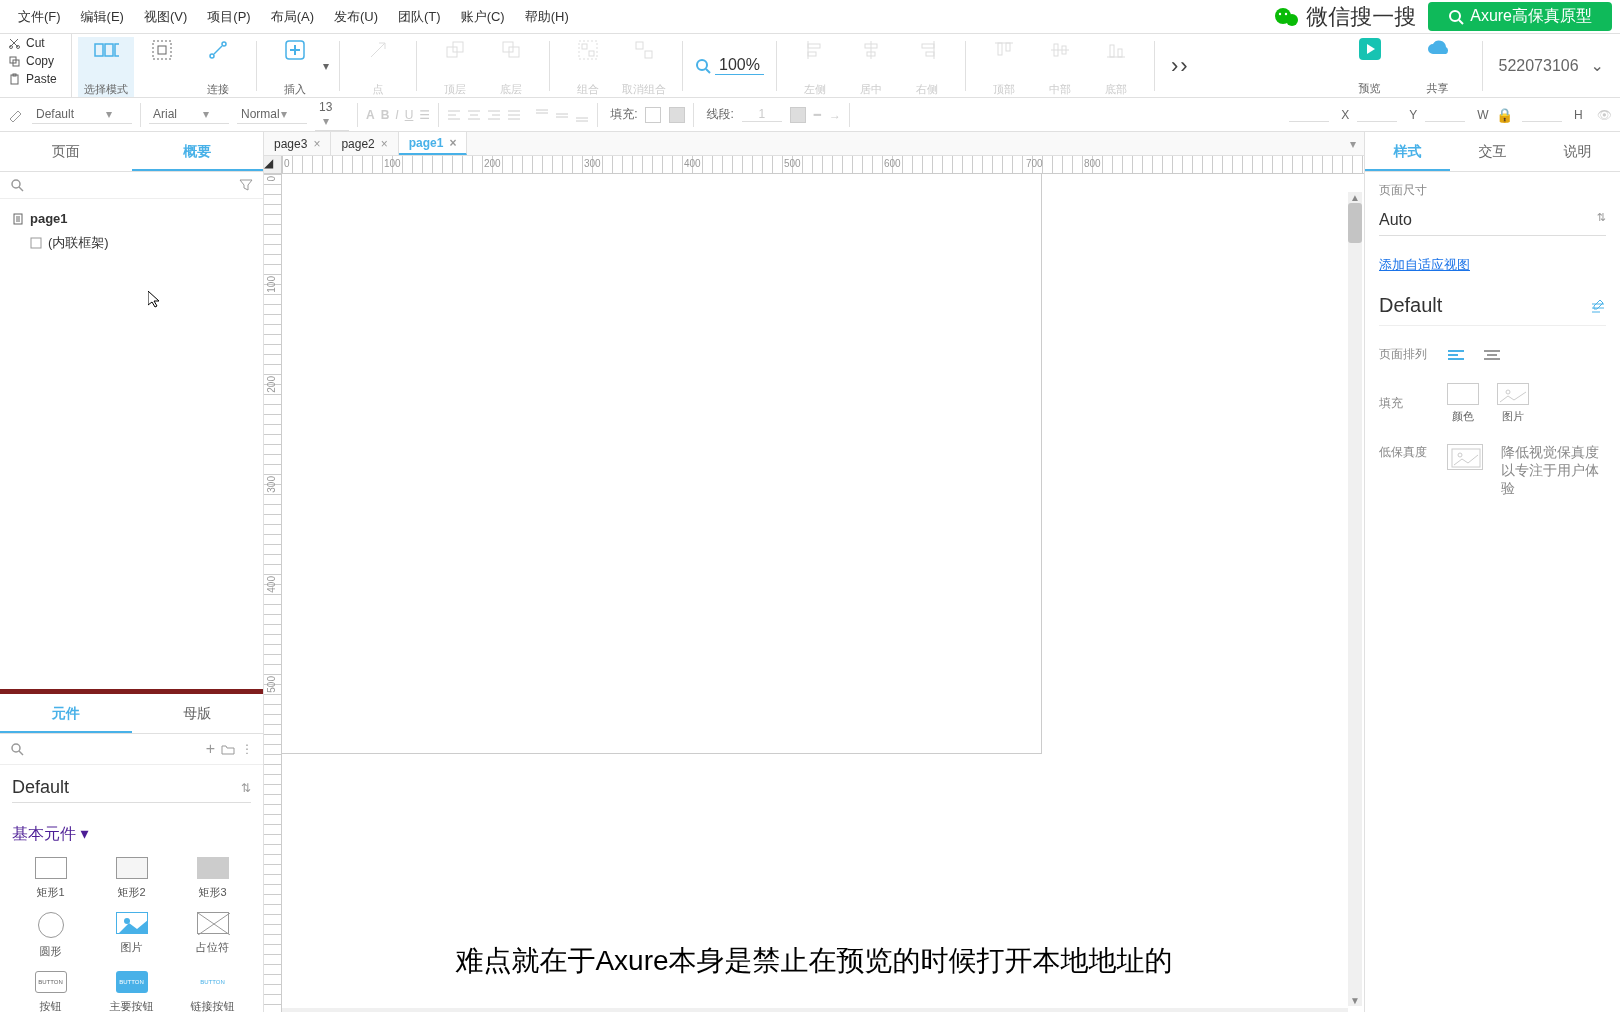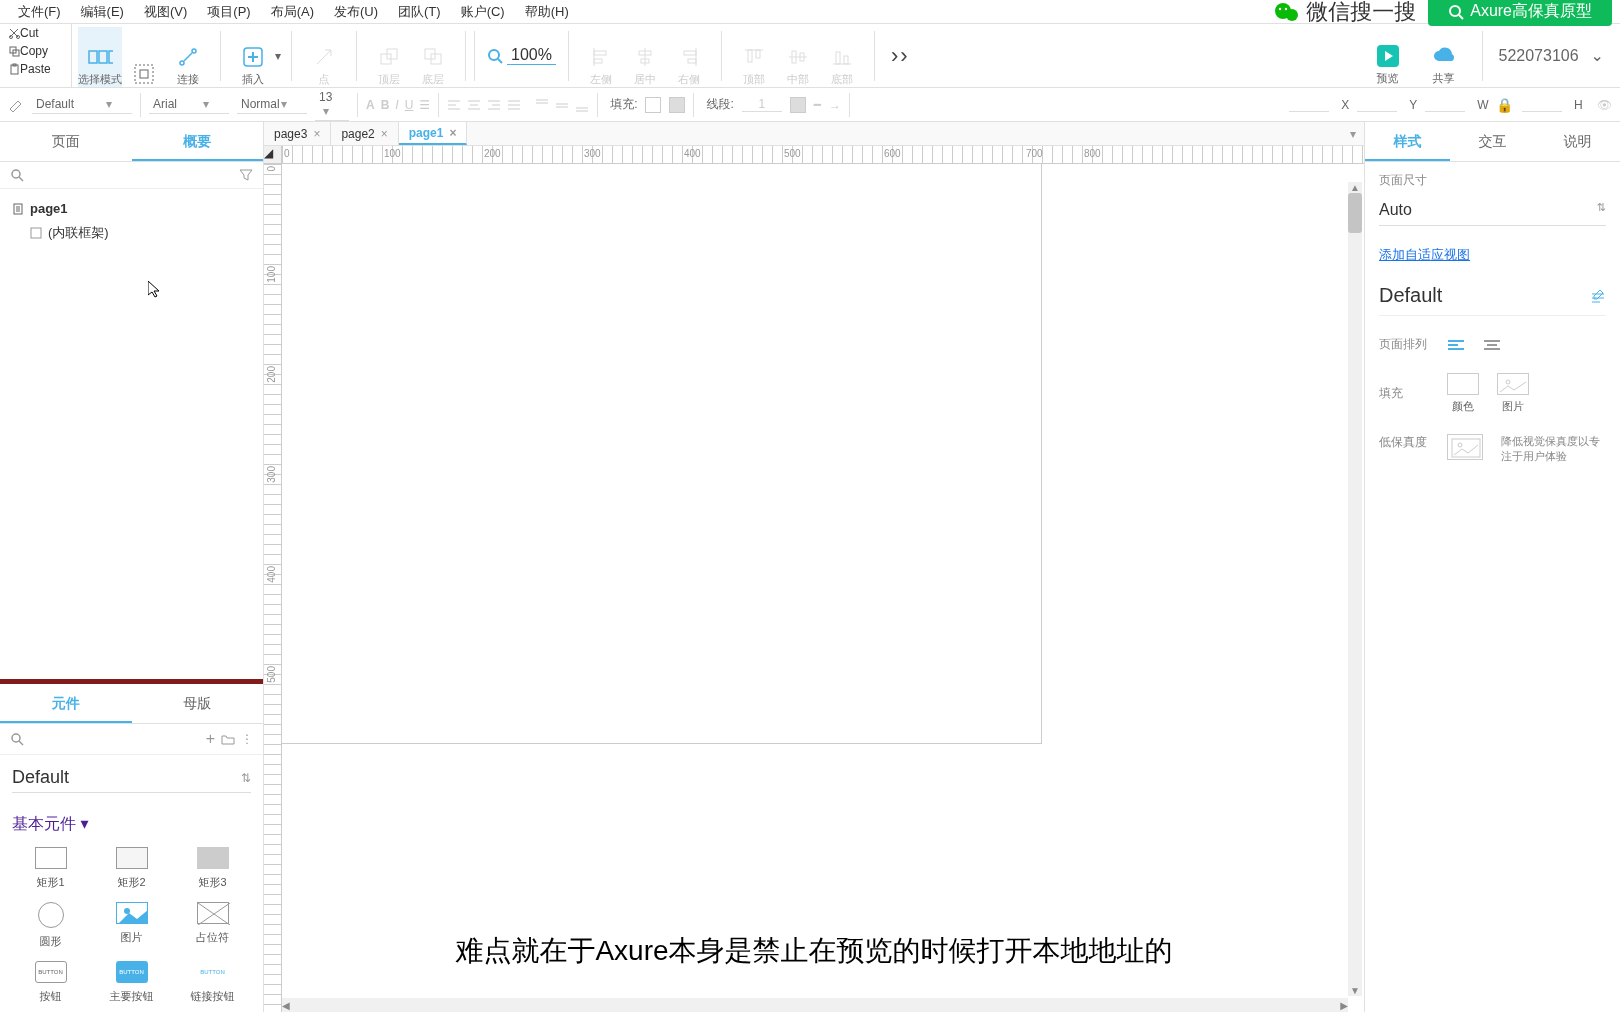--- a/index.html
+++ b/index.html
@@ -1,28 +1,28 @@
 <!DOCTYPE html>
 <html><head>
 <meta charset="utf-8">
 <style>
 * { margin: 0; padding: 0; box-sizing: border-box; font-family: "Microsoft YaHei", Arial, sans-serif; }
 body { background: #fff; font-size: 12px; color: #333; overflow: hidden; }
 
-.menubar { display: flex; align-items: center; height: 24px; background: #fff; border-bottom: 1px solid #e0e0e0; padding: 0 8px; }
+.menubar { display: flex; align-items: center; height: 34px; background: #fff; border-bottom: 1px solid #e0e0e0; padding: 0 8px; }
 .menubar .menu-item { padding: 0 10px; cursor: pointer; font-size: 13px; }
 .menubar .spacer { flex: 1; }
 .wechat-badge { display: flex; align-items: center; gap: 6px; font-size: 22px; margin-right: 12px; }
 .green-btn { background: #0fba5a; color: #fff; padding: 4px 20px; border-radius: 4px; display: flex; align-items: center; gap: 6px; font-size: 16px; }
 
 .toolbar { display: flex; align-items: center; height: 64px; background: #fff; border-bottom: 1px solid #e0e0e0; }
 .clipboard-col { width: 72px; border-right: 1px solid #e0e0e0; height: 100%; display: flex; flex-direction: column; }
-.clipboard-col .cb-item { display: flex; align-items: center; padding: 2px 8px; font-size: 12px; cursor: pointer; }
+.clipboard-col .cb-item { display: flex; align-items: center; gap: 6px; padding: 2px 8px; font-size: 12px; cursor: pointer; }
 .tb-group { display: flex; align-items: flex-end; height: 100%; padding: 0 6px; }
-.tb-btn { display: flex; flex-direction: column; align-items: center; justify-content: flex-end; width: 44px; height: 60px; cursor: pointer; }
+.tb-btn { display: flex; flex-direction: column; align-items: center; justify-content: space-between; width: 56px; height: 60px; cursor: pointer; }
 .tb-btn .icon { width: 26px; height: 26px; display: flex; align-items: center; justify-content: center; }
 .tb-btn .lbl { font-size: 11px; margin-top: 2px; color: #666; }
 .tb-btn.disabled .lbl { color: #ccc; }
 .tb-btn.active { background: #e6f3fb; }
 .tb-sep { width: 1px; height: 50px; background: #e0e0e0; margin: 0 4px; }
 .zoom-box { display: flex; align-items: center; gap: 4px; padding: 0 8px; }
 .zoom-val { border-bottom: 1px solid #48b1e8; font-size: 16px; padding: 0 4px; }
 .more-btn { font-size: 22px; color: #444; padding: 0 12px; cursor: pointer; letter-spacing: 2px;}
 .right-tools { display: flex; align-items: center; gap: 12px; margin-left: auto; padding-right: 16px; }
 .account-id { font-size: 16px; color: #666; display:flex; align-items:center; gap:12px;}
@@ -80,21 +80,21 @@
 .rp-section { padding: 10px 14px; }
 .rp-label { font-size: 12px; color: #888; margin-bottom:6px;}
 .rp-auto { border-bottom: 1px solid #ddd; padding: 6px 0; font-size: 16px; display:flex; justify-content:space-between;}
 .rp-link { color: #1a73e8; text-decoration: underline; cursor:pointer; font-size:13px;}
 .rp-default-row { display:flex; justify-content:space-between; align-items:center; border-bottom:1px solid #eee; padding-bottom:8px; margin:10px 14px;}
 .rp-default-row .ttl { font-size:20px; }
 .rp-row { display:flex; align-items:center; padding: 10px 14px; gap:18px;}
 .rp-row .rl { font-size:12px; color:#888; width:50px;}
 .fill-box { width:32px; height:22px; border:1px solid #ccc; cursor:pointer;}
 .fill-sub { font-size:11px; color:#666; text-align:center; margin-top:4px;}
-.rp-desc { font-size:11px; color:#888; flex:1;}
+.rp-desc { font-size:14px; color:#888; flex:1;}
 
 .subtitle { position:absolute; left:50%; transform:translateX(-50%); bottom:42px; font-size:28px; font-weight:500; color:#000; white-space:nowrap;}
 
 .cursor-arrow { position:absolute; width:14px; height:18px; pointer-events:none;}
 
 svg { display:block; }
 </style>
 </head>
 <body>
 
@@ -225,20 +225,41 @@
         <div class="icon">
           <svg width="22" height="22" stroke="#ddd" fill="none">
             <rect x="9" y="8" width="10" height="10"></rect>
             <rect x="3" y="3" width="10" height="10"></rect>
           </svg>
         </div>
         <div class="lbl">底层</div>
       </div>
   </div>
   <div class="tb-sep"></div>
+  <div class="tb-group">
+    <div class="tb-btn disabled">
+        <div class="icon">
+          <svg width="22" height="22" stroke="#ddd" fill="none" stroke-dasharray="2">
+            <rect x="2" y="2" width="18" height="18"></rect>
+            <rect x="5" y="5" width="5" height="5" stroke-dasharray="0"></rect>
+            <rect x="12" y="12" width="5" height="5" stroke-dasharray="0"></rect>
+          </svg>
+        </div>
+        <div class="lbl">组合</div>
+      </div>
+    <div class="tb-btn disabled">
+        <div class="icon">
+          <svg width="22" height="22" stroke="#ddd" fill="none">
+            <rect x="3" y="3" width="7" height="7"></rect>
+            <rect x="12" y="12" width="7" height="7"></rect>
+          </svg>
+        </div>
+        <div class="lbl">取消组合</div>
+      </div>
+  </div>
   <div class="tb-sep"></div>
   <div class="zoom-box">
     <span>
         <svg width="16" height="16" stroke="#48b1e8" fill="none" stroke-width="2">
           <circle cx="7" cy="7" r="5"></circle>
           <line x1="11" y1="11" x2="15" y2="15"></line>
         </svg>
       </span>
     <span class="zoom-val">100%</span>
   </div>

